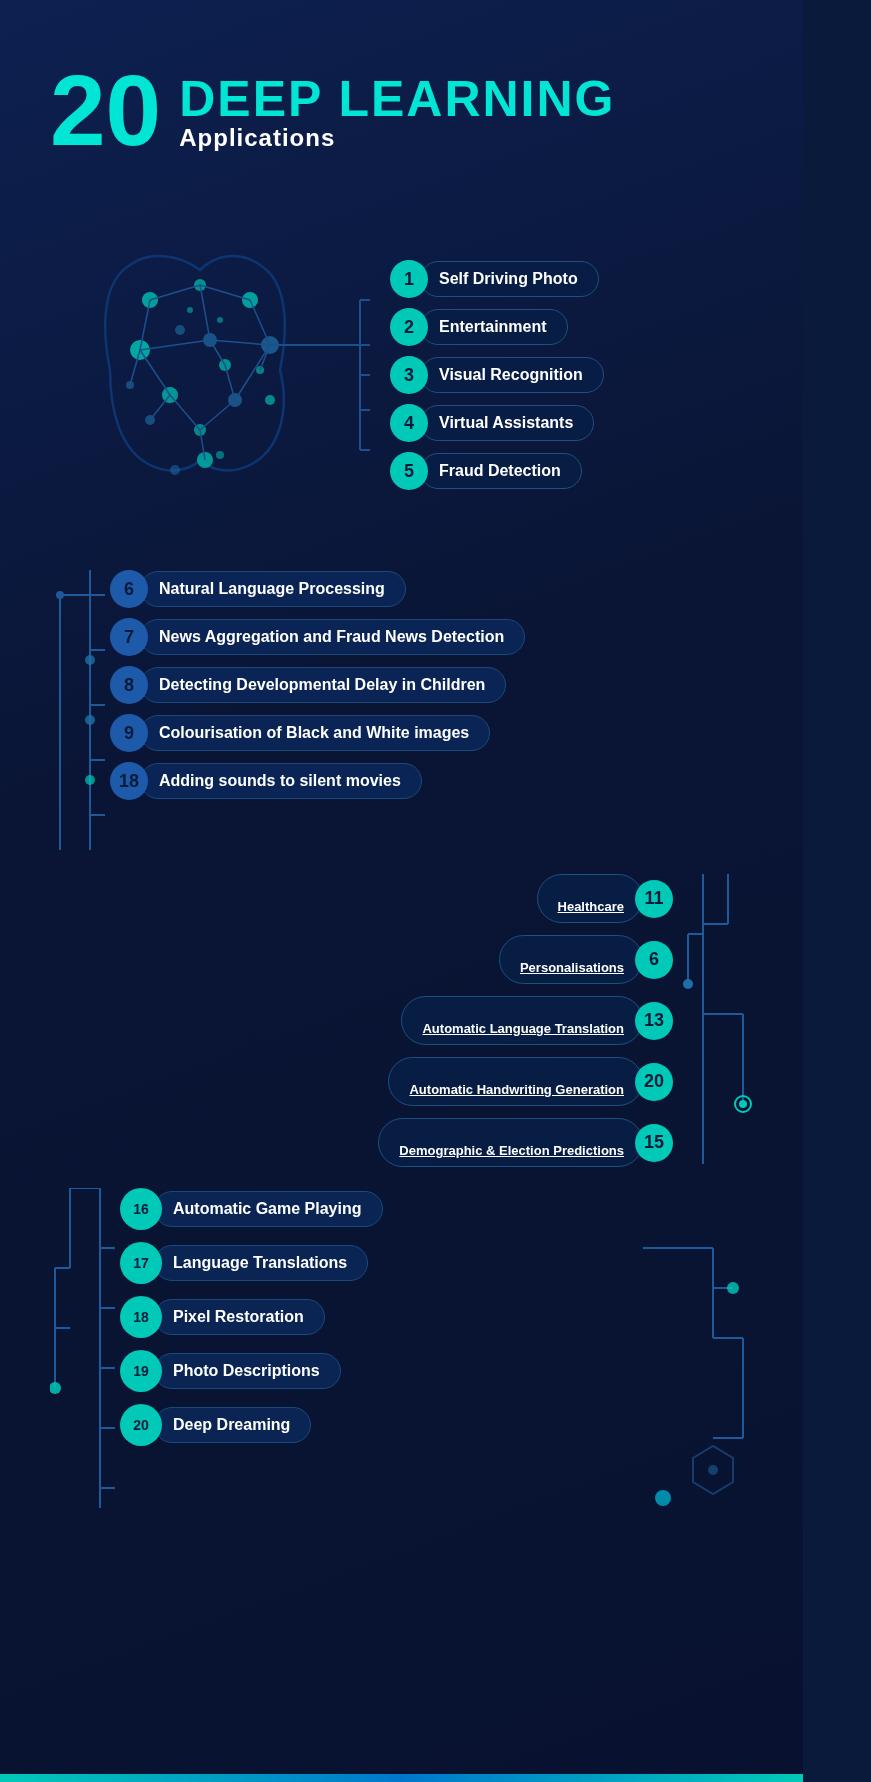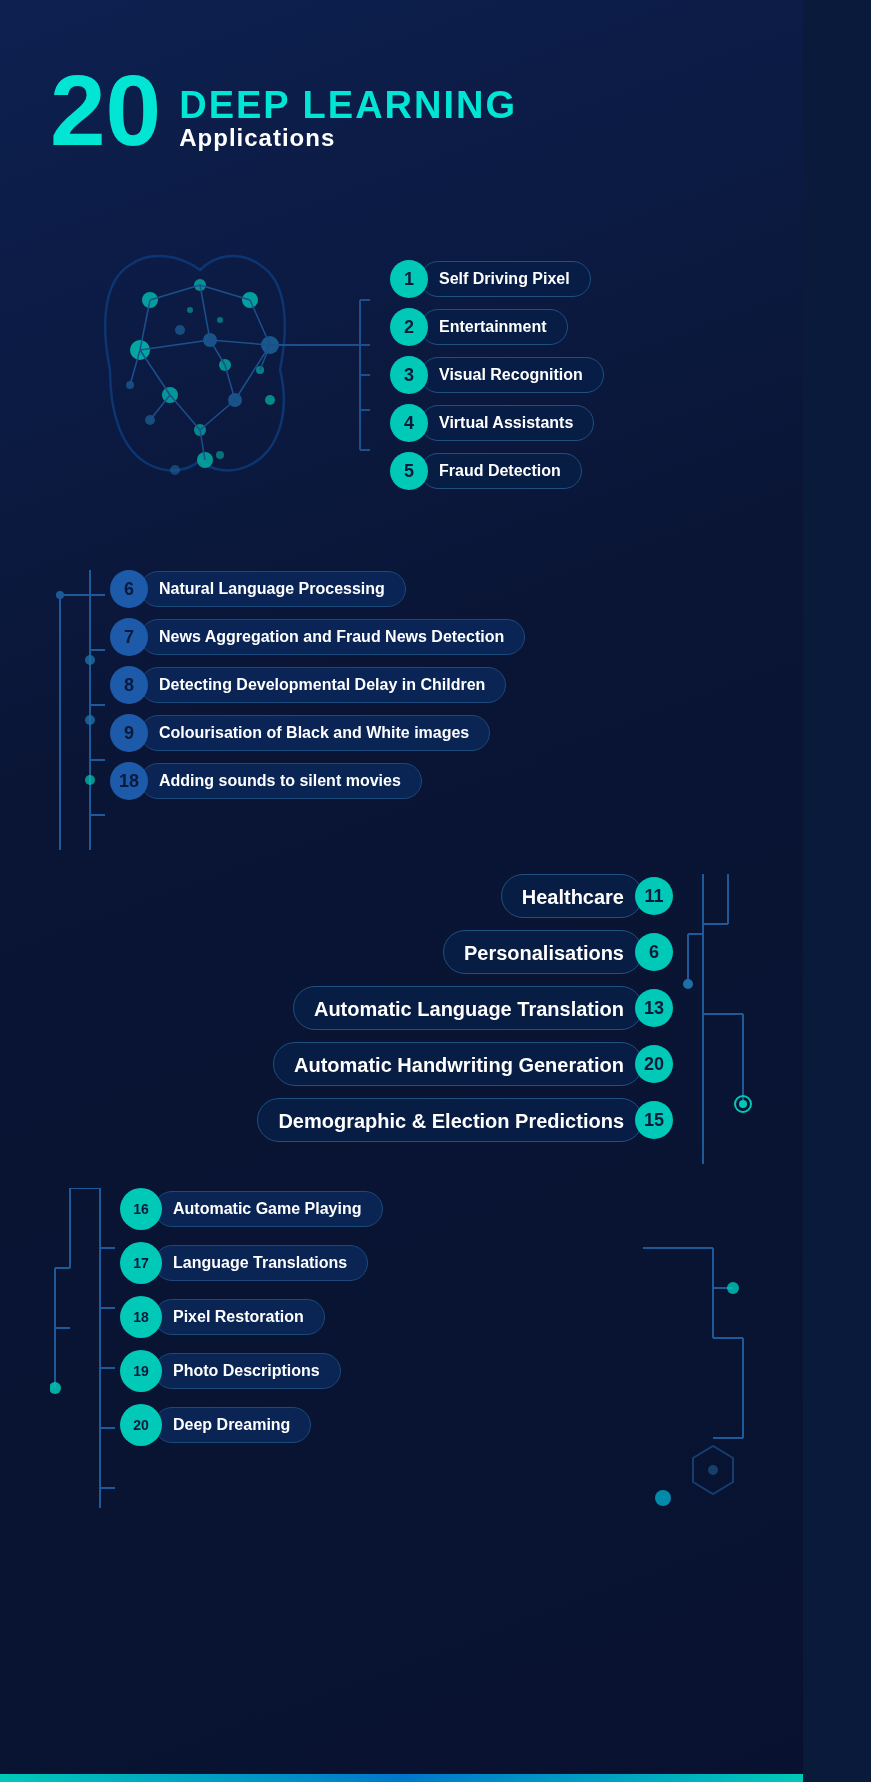--- a/index.html
+++ b/index.html
@@ -34,21 +34,21 @@
       line-height: 1;
       margin-right: 18px;
     }
     .header-text {
       display: flex;
       flex-direction: column;
       justify-content: flex-end;
       padding-bottom: 8px;
     }
     .header-title {
-      font-size: 38px;
+      font-size: 50px;
       font-weight: 900;
       color: #00e5d4;
       line-height: 1;
       letter-spacing: 2px;
     }
     .header-subtitle {
       font-size: 24px;
       font-weight: 700;
       color: #ffffff;
       letter-spacing: 1px;
@@ -155,26 +155,27 @@
       font-weight: 700;
       color: #0a1a3a;
       flex-shrink: 0;
       z-index: 2;
     }
 
     .right-pill .pill-label-right {
       background: rgba(8, 30, 70, 0.9);
       border: 1.5px solid #1e5080;
       border-radius: 25px;
-      padding: 11px 20px 8px 20px;
-      font-size: 20px;
+      padding: 24px 20px 8px 20px;
+      font-size: 13px;
       font-weight: 600;
       color: #ffffff;
       margin-right: -8px;
       padding-right: 18px;
+      text-decoration: underline;
     }
 
     
     .bottom-pill .pill-number {
       background: #00c9b8;
       width: 42px;
       height: 42px;
       font-size: 14px;
     }
 
@@ -257,21 +258,21 @@
           <line x1="310" y1="175" x2="330" y2="175" stroke="#1e5a9a" stroke-width="2"></line>
           <line x1="310" y1="210" x2="330" y2="210" stroke="#1e5a9a" stroke-width="2"></line>
           <line x1="310" y1="250" x2="330" y2="250" stroke="#1e5a9a" stroke-width="2"></line>
         </g>
       </svg>
     </div>
 
     <div class="right-items">
       <div class="item-pill">
         <div class="pill-number">1</div>
-        <div class="pill-label">Self Driving Pixel</div>
+        <div class="pill-label">Self Driving Photo</div>
       </div>
       <div class="item-pill">
         <div class="pill-number">2</div>
         <div class="pill-label">Entertainment</div>
       </div>
       <div class="item-pill">
         <div class="pill-number">3</div>
         <div class="pill-label">Visual Recognition</div>
       </div>
       <div class="item-pill">

